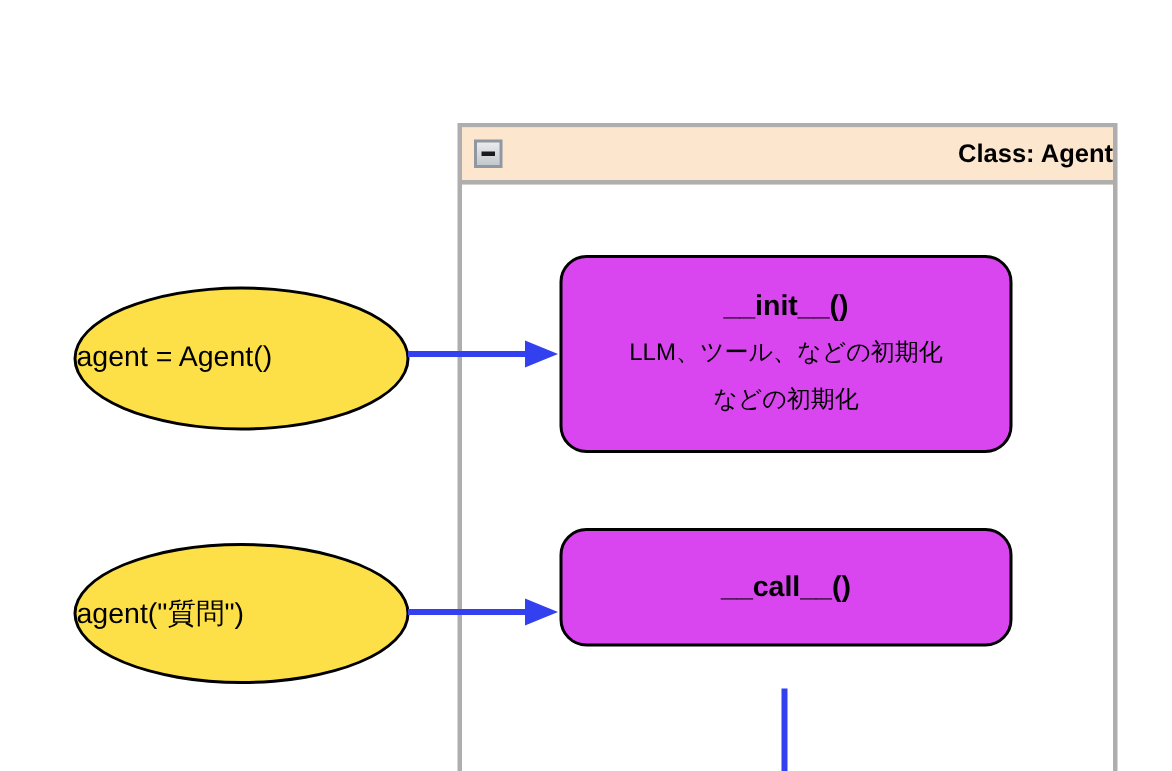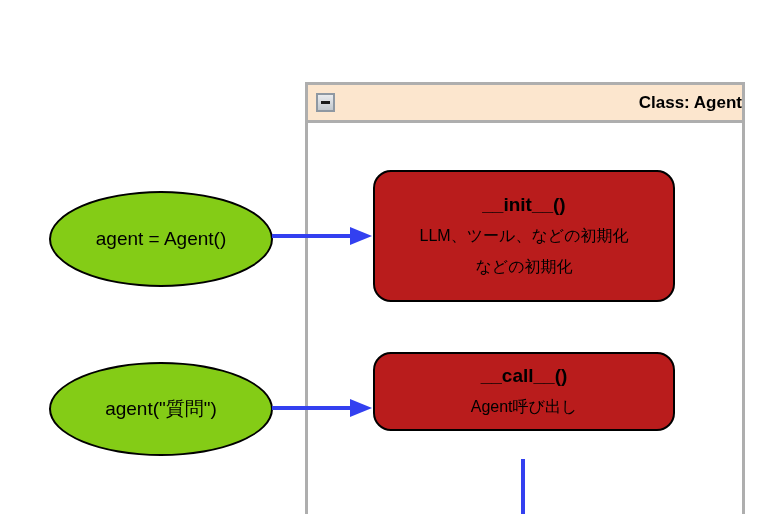--- a/index.html
+++ b/index.html
@@ -49,38 +49,38 @@
     width: 9px; height: 3px;
     background: #1a1a1a;
   }
 
   
   .ellipse-node {
     position: absolute;
     width: 224px; height: 96px;
     border: 2px solid #000;
     border-radius: 50%;
-    background: #84cc16;
+    background: #fde047;
     display: flex;
     align-items: center;
-    justify-content: center;
+    justify-content: flex-start;
     font-size: 19px;
     z-index: 2;
   }
   .ellipse-caller-1 { left: 49px; top: 191px; }
   .ellipse-caller-2 { left: 49px; top: 362px; height: 94px; }
 
   
   .method-box {
     position: absolute;
     left: 373px;
     width: 302px;
     border: 2px solid #000;
     border-radius: 18px;
-    background: #b91c1c;
+    background: #d946ef;
     display: flex;
     flex-direction: column;
     align-items: center;
     justify-content: center;
     z-index: 2;
     text-align: center;
   }
   .method-box-init { top: 170px; height: 132px; }
   .method-box-call { top: 352px; height: 79px; }
   .method-title {
@@ -141,21 +141,20 @@
 </div>
 
 <div class="method-box method-box-init">
   <div class="method-title">__init__()</div>
   <div class="method-line">LLM、ツール、などの初期化</div>
   <div class="method-line">などの初期化</div>
 </div>
 
 <div class="method-box method-box-call">
   <div class="method-title">__call__()</div>
-  <div class="method-line">Agent呼び出し</div>
 </div>
 
 <div class="edge-line-h edge1-line" style="background: rgb(51, 64, 240);"></div>
 <div class="edge-head edge1-head" style="border-left-color: rgb(51, 64, 240);"></div>
 
 <div class="edge-line-h edge2-line" style="background: rgb(51, 64, 240);"></div>
 <div class="edge-head edge2-head" style="border-left-color: rgb(51, 64, 240);"></div>
 
 <div class="edge-down" style="background: rgb(51, 64, 240);"></div>
 

